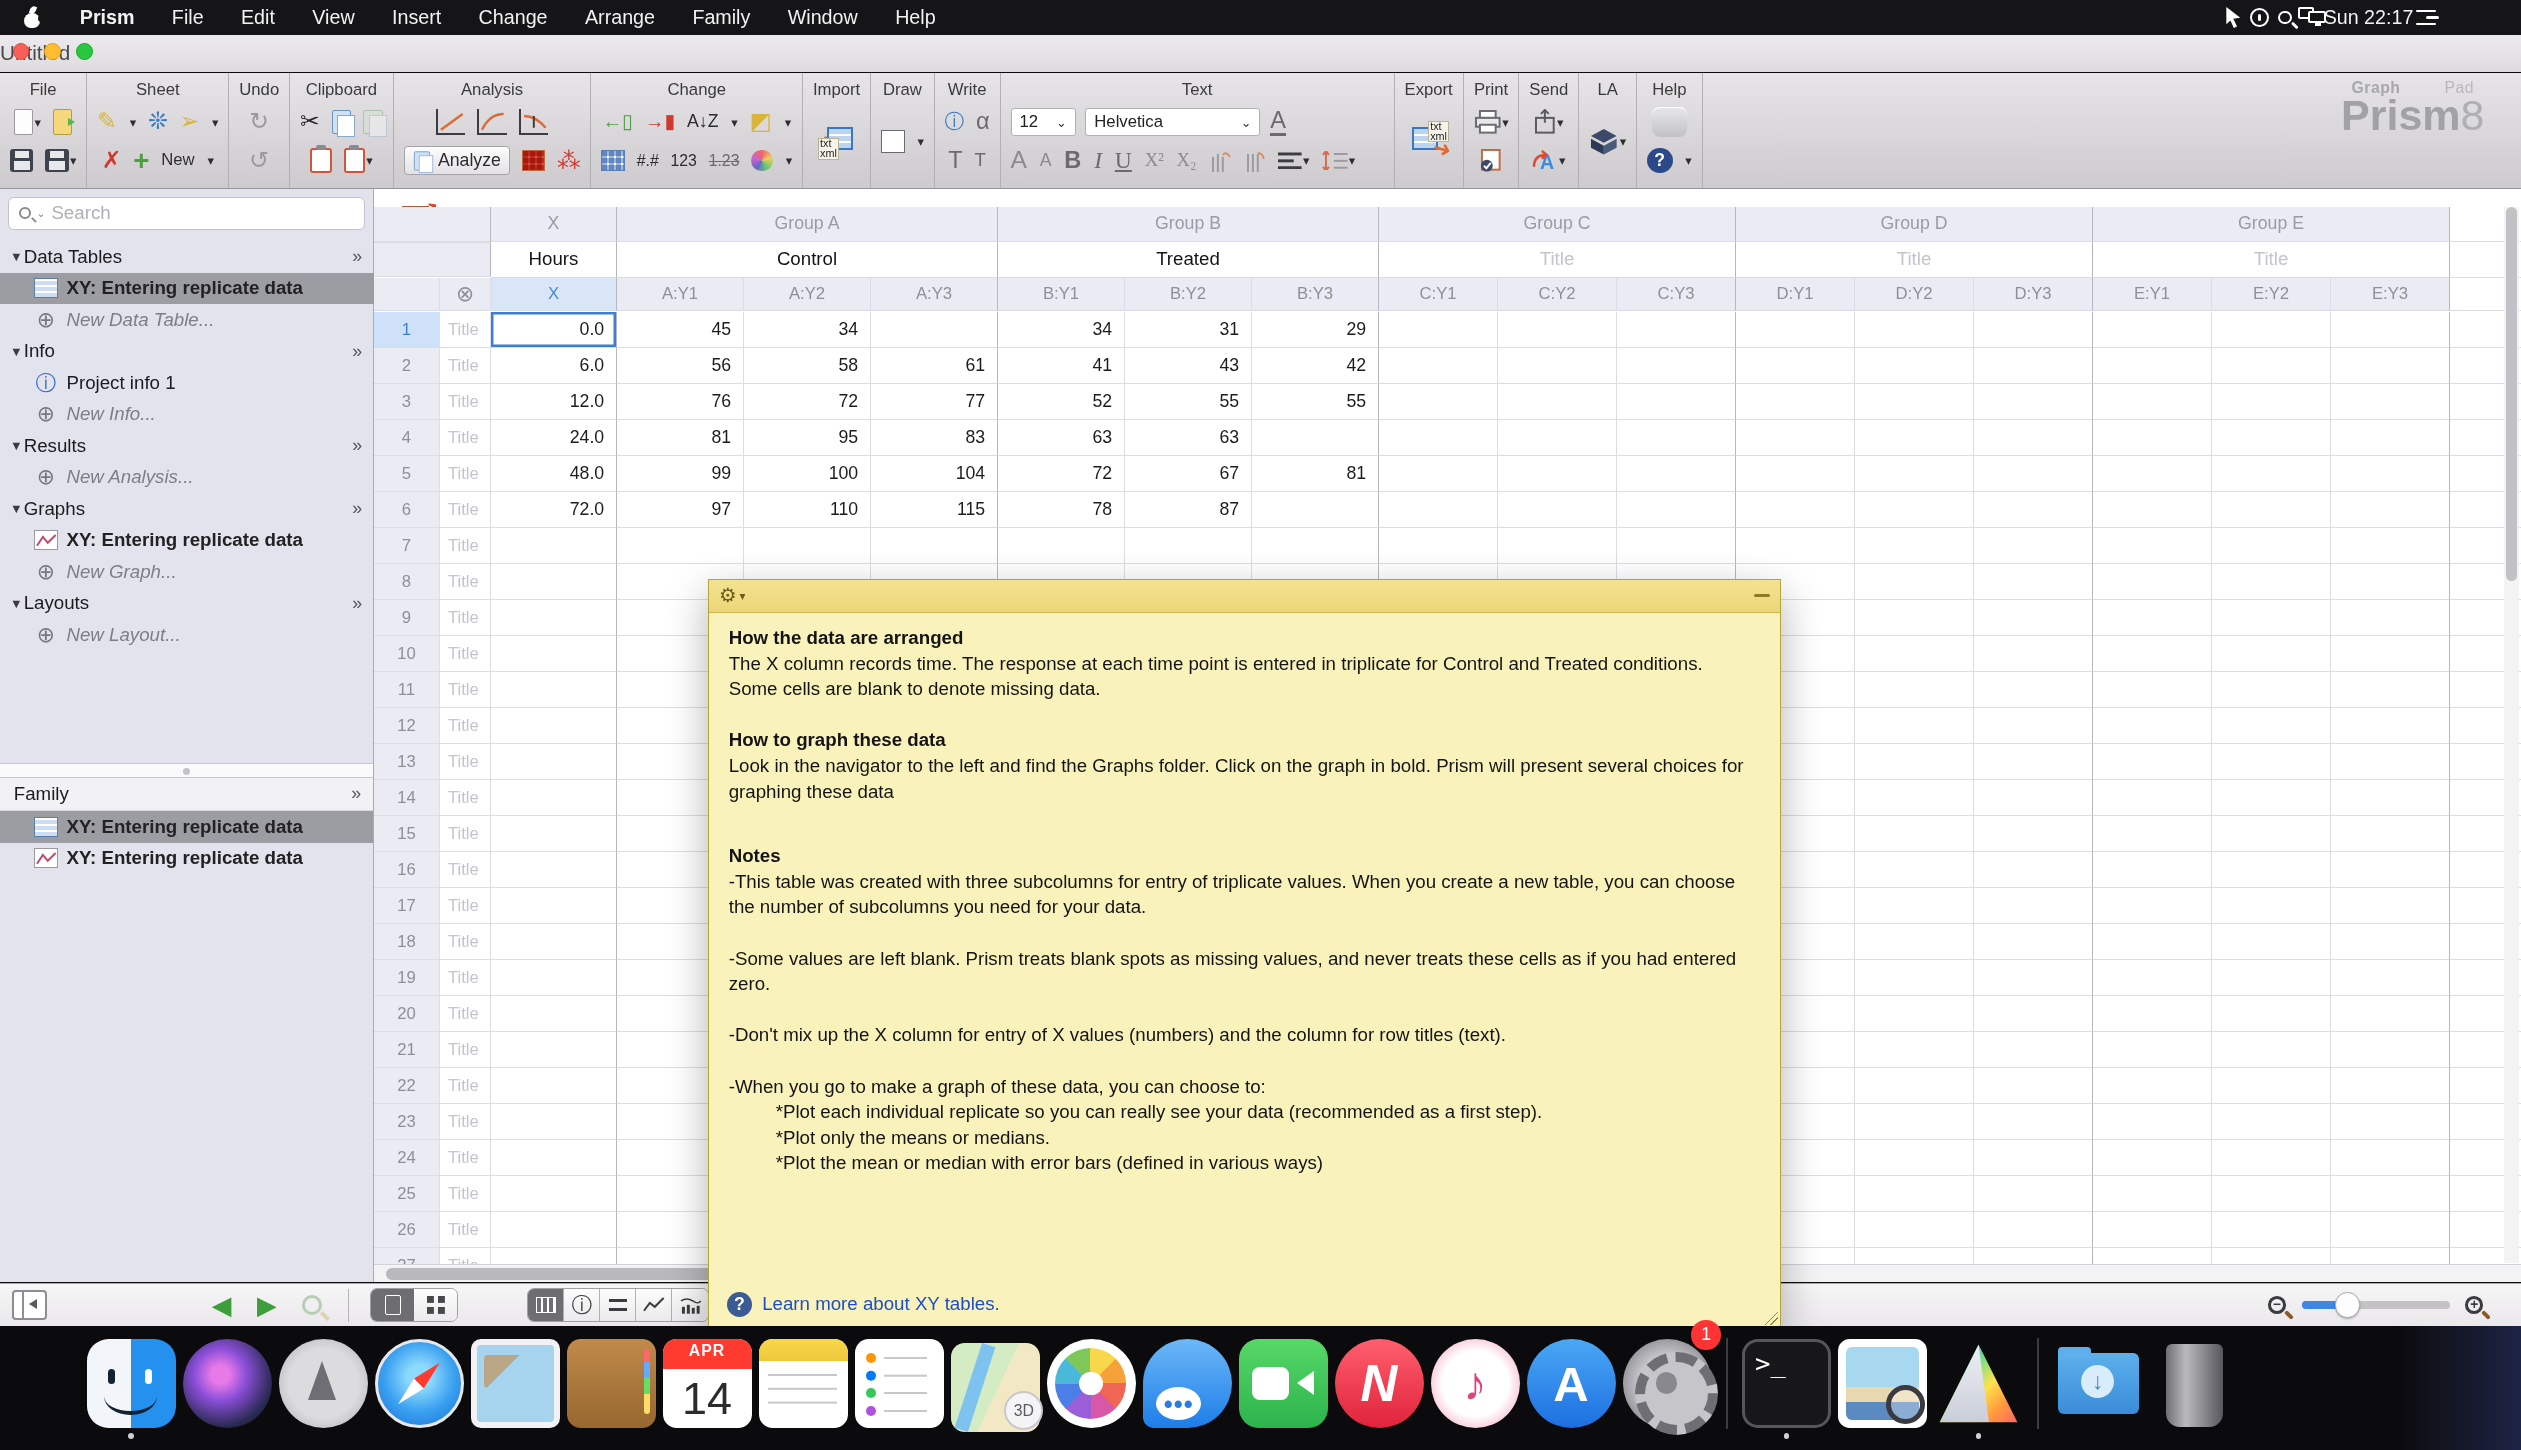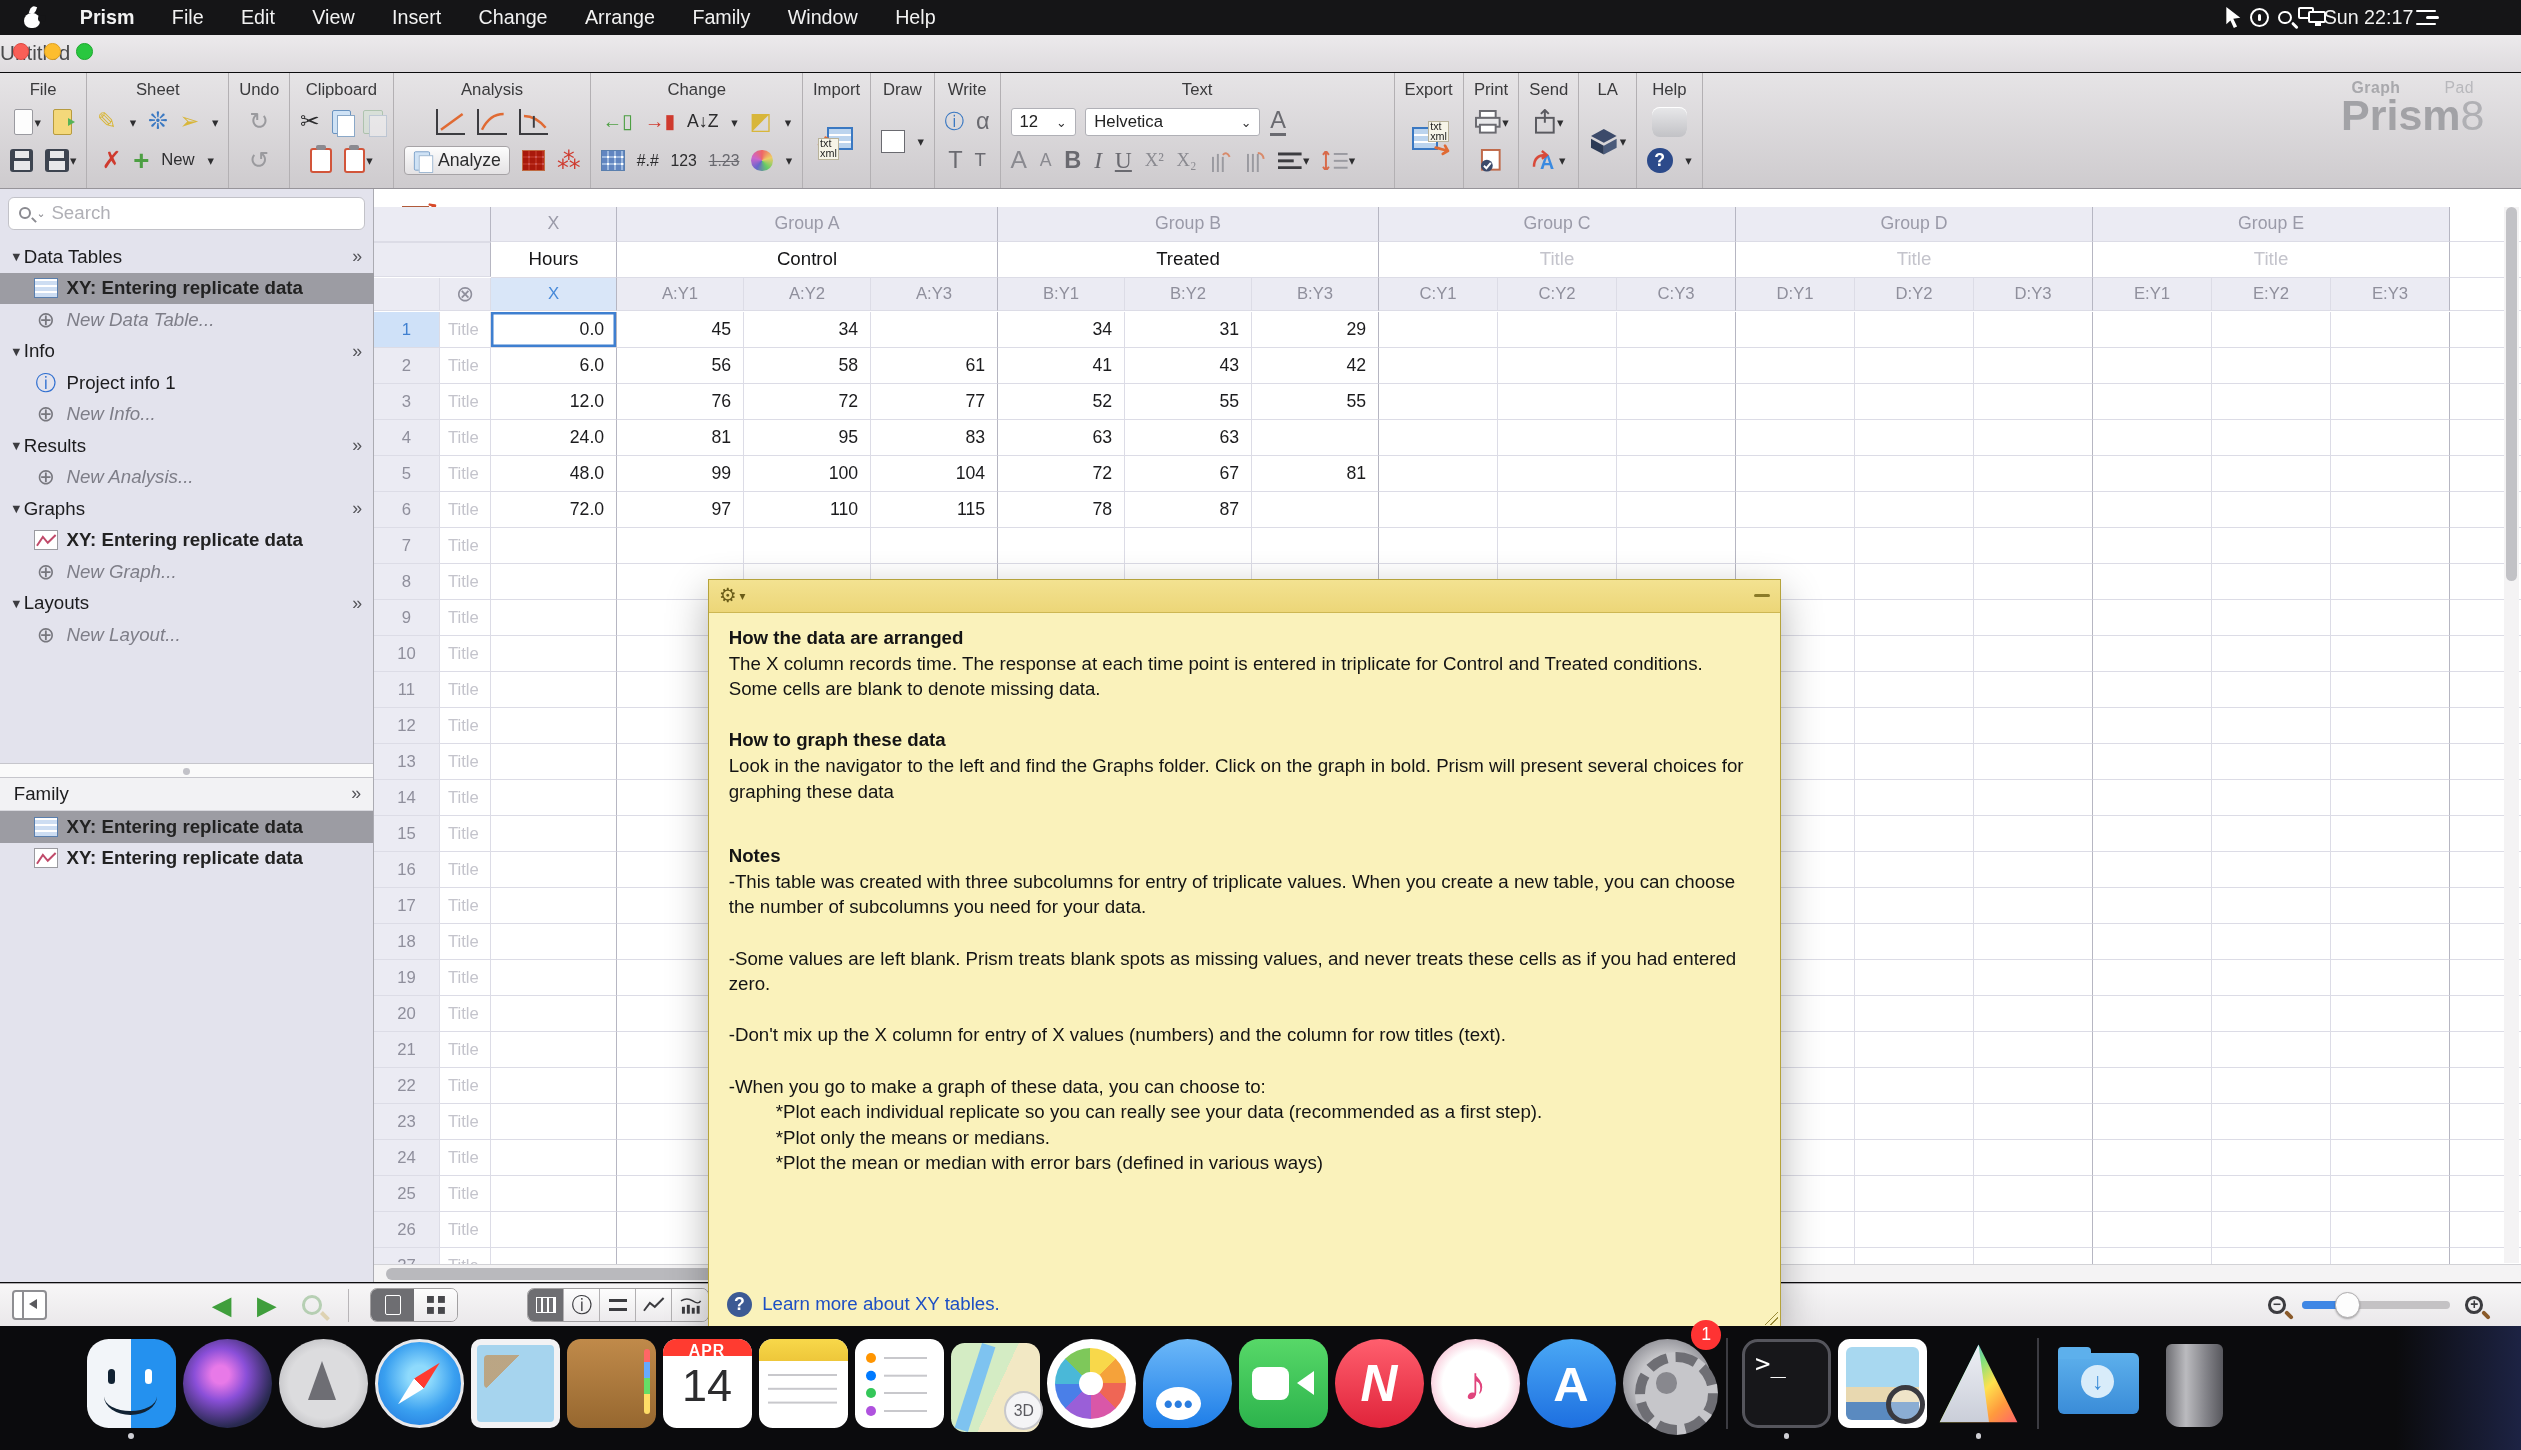--- a/index.html
+++ b/index.html
@@ -204,21 +204,21 @@
   .di-siri{border-radius:50%;background:radial-gradient(circle at 42% 40%,#e879e8 0 12%,#8a4fd8 35%,#2a2a52 70%,#141420 100%);}
   .di-launchpad{border-radius:50%;background:radial-gradient(#dcdcde 0 55%,#a8a8ac 100%);}
   .di-launchpad::after{content:'';position:absolute;left:29.6px;top:21.7px;border-bottom:39px solid #6e6e74;border-left:14.8px solid transparent;border-right:14.8px solid transparent;}
   .di-safari{border-radius:50%;background:radial-gradient(circle at 50% 42%,#8edafc 0 18%,#3aa0f0 55%,#1b6fd8 100%);border:3px solid #e8e8ea;}
   .di-safari::after{content:'';position:absolute;left:50%;top:50%;width:13.8px;height:59px;margin:-29.6px 0 0 -6.9px;background:linear-gradient(#ff3b30 0 50%,#fff 50% 100%);clip-path:polygon(50% 0,100% 50%,50% 100%,0 50%);transform:rotate(45deg);}
   .di-mail{border-radius:9.9px;background:#a6d4ee;border:6.9px solid #f2f2f4;}
   .di-mail::after{content:'';position:absolute;left:7.9px;top:9.9px;width:45px;height:33px;background:linear-gradient(135deg,#c09a6a 0 45%,transparent 45%);opacity:.8;border-radius:3.9px;}
   .di-contacts{border-radius:13.8px;background:linear-gradient(#c08a4a,#96672f);}
   .di-contacts::after{content:'';position:absolute;right:5.9px;top:9.9px;width:5.9px;height:65px;background:linear-gradient(#f66 0 20%,#6af 20% 45%,#6d6 45% 70%,#fd6 70% 100%);border-radius:3px;}
   .di-calendar{border-radius:13.8px;background:#fff;overflow:hidden;text-align:center;}
-  .cal-month{display:block;background:#ff3b30;color:#fff;font-size:15.8px;font-weight:bold;height:17px;line-height:23.6px;letter-spacing:1px;}
+  .cal-month{display:block;background:#ff3b30;color:#fff;font-size:15.8px;font-weight:bold;height:30px;line-height:23.6px;letter-spacing:1px;}
   .cal-day{display:block;color:#2c2c2e;font-size:45px;font-weight:300;line-height:59px;}
   .di-notes{border-radius:13.8px;background:#fff;overflow:hidden;}
   .di-notes::before{content:'';position:absolute;left:0;top:0;width:100%;height:21.7px;background:linear-gradient(#f8d84a,#eec73a);}
   .di-notes::after{content:'';position:absolute;left:9.9px;top:35px;width:69px;height:2px;background:#c8c8cc;box-shadow:0 13.8px 0 #c8c8cc,0 27.6px 0 #c8c8cc;}
   .di-reminders{border-radius:13.8px;background:#fff;}
   .di-reminders::before{content:'';position:absolute;left:11.8px;top:13.8px;width:9.9px;height:9.9px;border-radius:50%;background:#ff9500;box-shadow:0 17.7px 0 #007aff,0 35px 0 #34c759,0 53px 0 #af52de;}
   .di-reminders::after{content:'';position:absolute;left:29.6px;top:17.7px;width:43px;height:2px;background:#c8c8cc;box-shadow:0 17.7px 0 #c8c8cc,0 35px 0 #c8c8cc,0 53px 0 #c8c8cc;}
   .di-maps{border-radius:13.8px;background:linear-gradient(115deg,#d4ecc4 0 52%,#f2e8c4 52% 100%);overflow:visible;margin-top:8px;}
   .di-maps::before{content:'';position:absolute;left:17.7px;top:0;width:13.8px;height:89px;background:#7ec3f0;transform:rotate(18deg);}
   .maps-3d{position:absolute;right:-3.9px;bottom:2px;width:39px;height:39px;border-radius:50%;background:#f4f4f6;border:2px solid #c8c8cc;color:#5a5a60;font-size:15.8px;display:flex;align-items:center;justify-content:center;}

